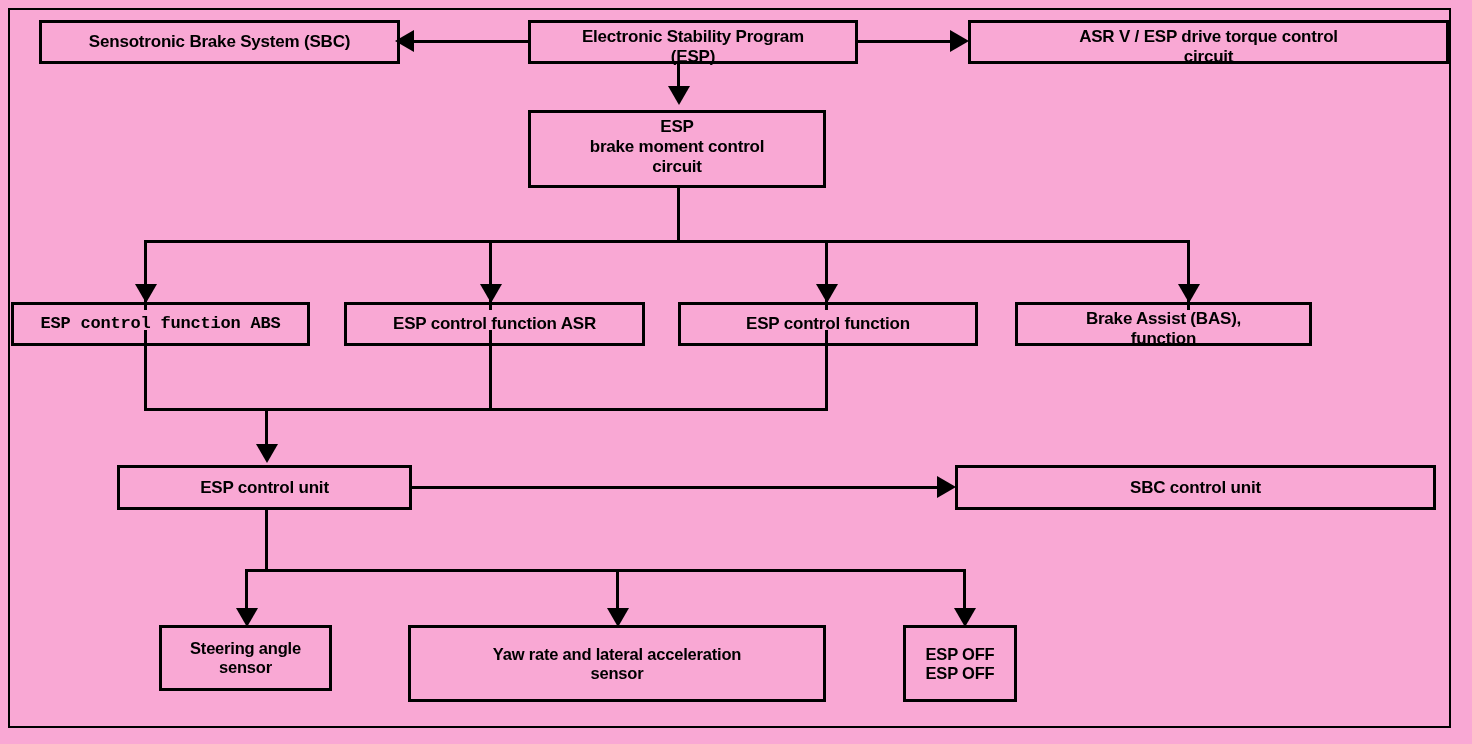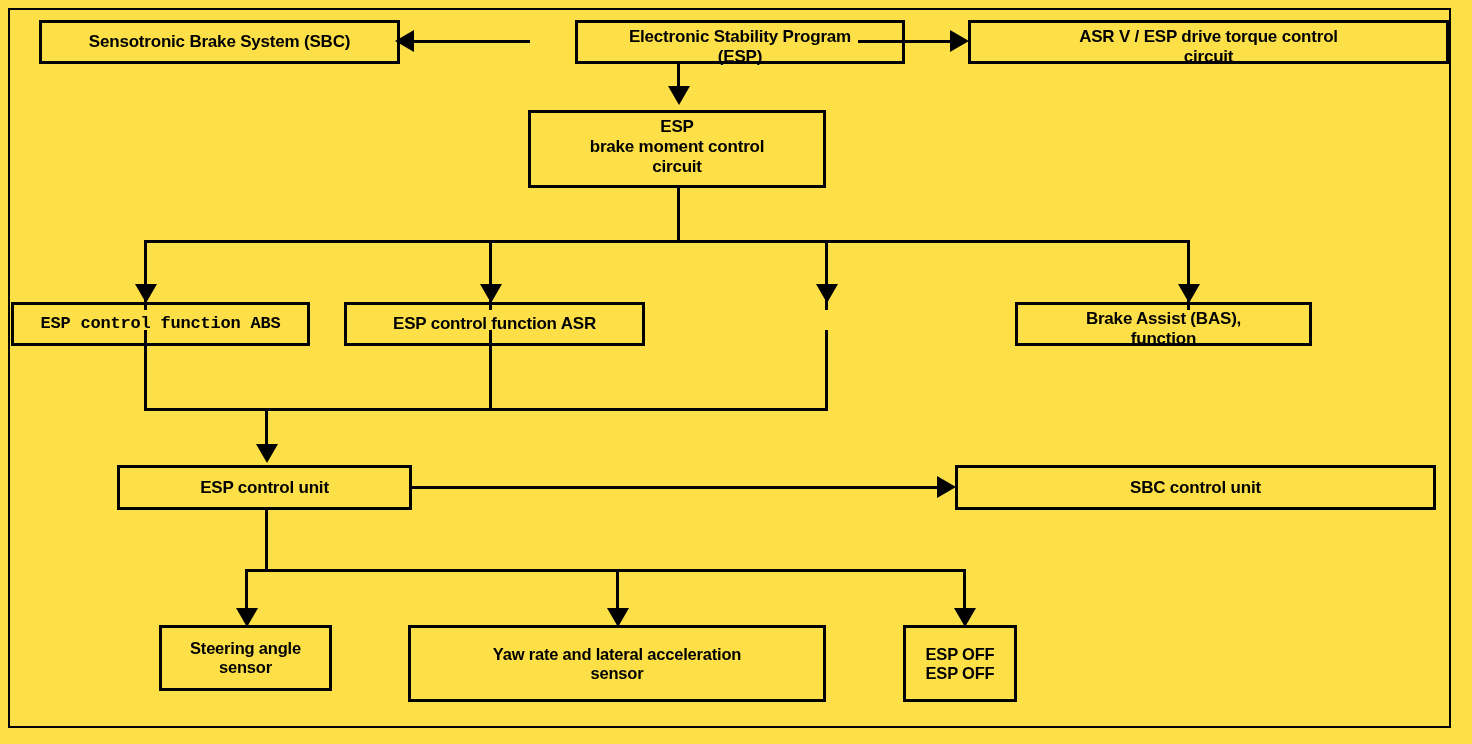--- a/index.html
+++ b/index.html
@@ -8,21 +8,21 @@
     padding: 0;
     background: #ffffff;
   }
   body {
     font-family: "Liberation Sans", sans-serif;
   }
   #canvas {
     position: relative;
     width: 1472px;
     height: 744px;
-    background: #fde047;
+    background: #f9a8d4;
     overflow: hidden;
   }
   #frame {
     position: absolute;
     left: 8px;
     top: 8px;
     width: 1443px;
     height: 720px;
     border: 2px solid #000000;
     box-sizing: border-box;
@@ -127,21 +127,21 @@
   <div class="ln v" style="left:616px; top:569px; height:48px;"></div>
   <div class="ln v" style="left:963px; top:569px; height:48px;"></div>
   <div class="arrow down" style="left:236px; top:608px;"></div>
   <div class="arrow down" style="left:607px; top:608px;"></div>
   <div class="arrow down" style="left:954px; top:608px;"></div>
 
   <div class="node" style="left:39px; top:20px; width:361px; height:44px;">
     <div class="label lbl-mid fs17">Sensotronic Brake System (SBC)</div>
   </div>
 
-  <div class="node" style="left:528px; top:20px; width:330px; height:44px;margin-left:47px;">
+  <div class="node" style="left:528px; top:20px; width:330px; height:44px;">
     <div class="label lbl-top fs17">Electronic Stability Program
 (ESP)</div>
   </div>
 
   <div class="node" style="left:968px; top:20px; width:481px; height:44px;">
     <div class="label lbl-top fs17">ASR V / ESP drive torque control
 circuit</div>
   </div>
 
   <div class="node" style="left:528px; top:110px; width:298px; height:78px;">
@@ -151,20 +151,23 @@
   </div>
 
   <div class="node" style="left:11px; top:302px; width:299px; height:44px;font-family:Liberation Mono, monospace;">
     <div class="label lbl-mid fs17">ESP control function ABS</div>
   </div>
 
   <div class="node" style="left:344px; top:302px; width:301px; height:44px;padding-left:48px;">
     <div class="label lbl-mid fs17">ESP control function ASR</div>
   </div>
 
+  <div class="node" style="left:678px; top:302px; width:300px; height:44px;">
+    <div class="label lbl-mid fs17">ESP control function</div>
+  </div>
 
   <div class="node" style="left:1015px; top:302px; width:297px; height:44px;">
     <div class="label lbl-top fs17">Brake Assist (BAS),
 function</div>
   </div>
 
   <div class="node" style="left:117px; top:465px; width:295px; height:45px;">
     <div class="label lbl-mid fs17">ESP control unit</div>
   </div>
 

